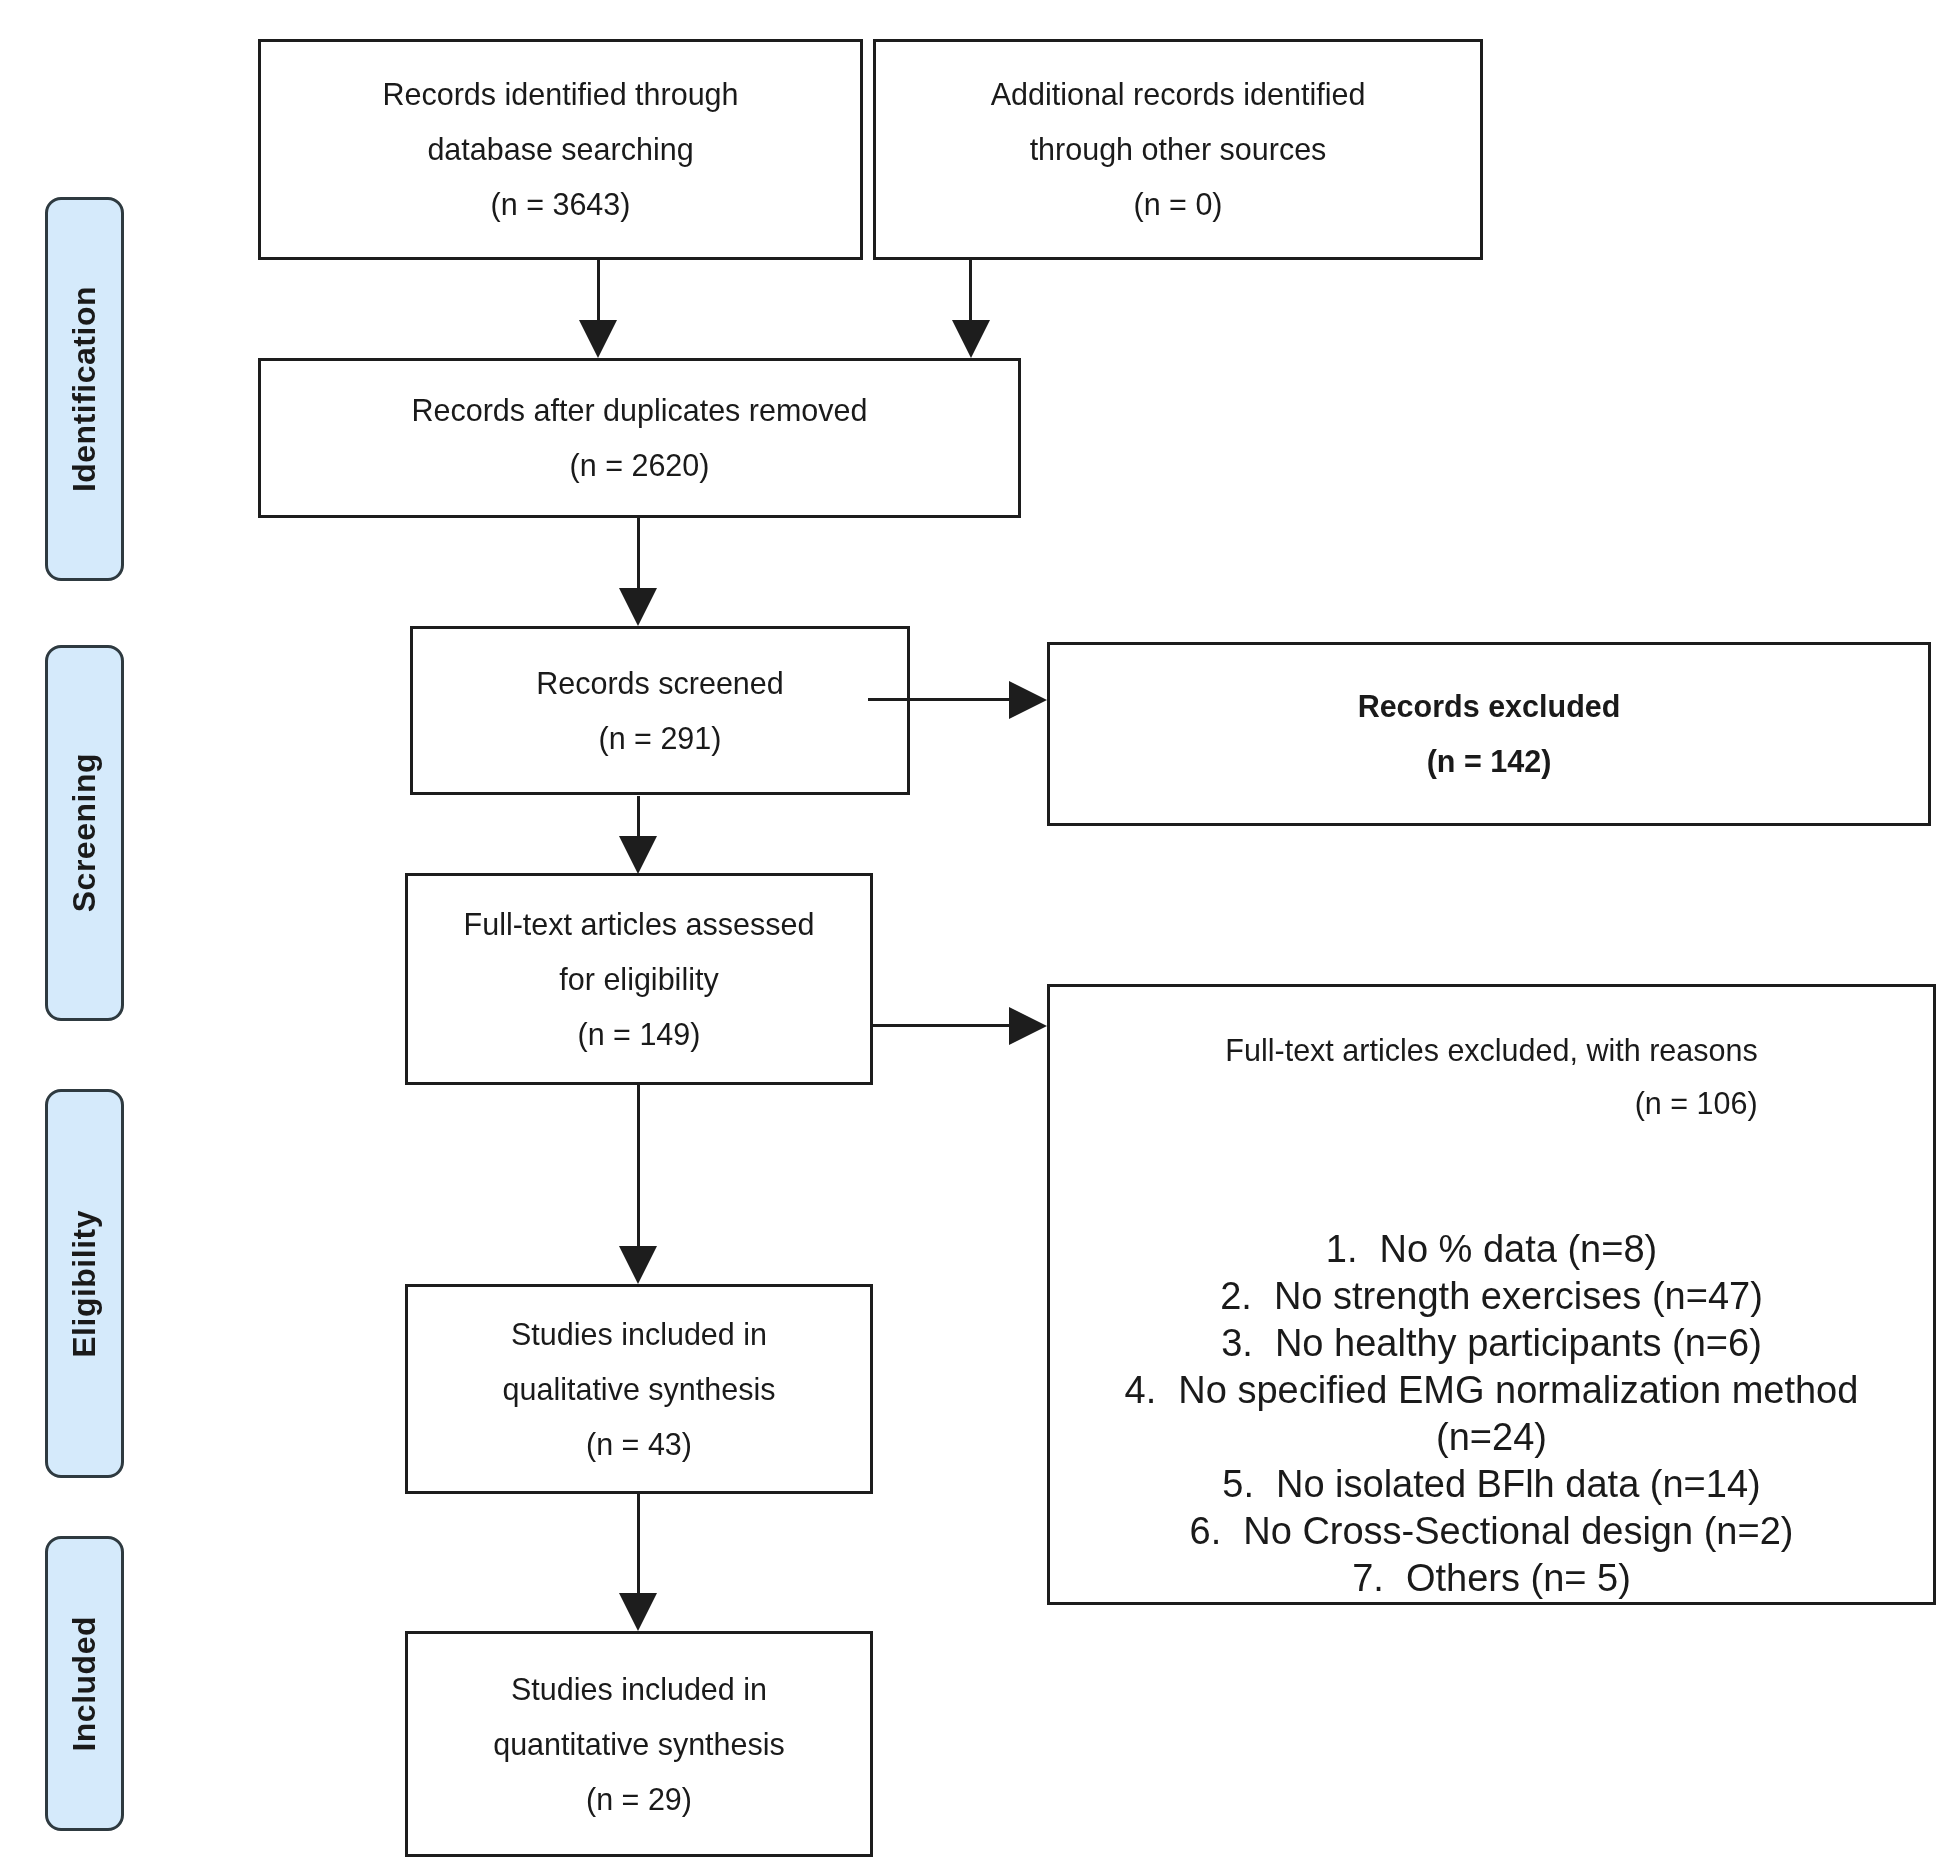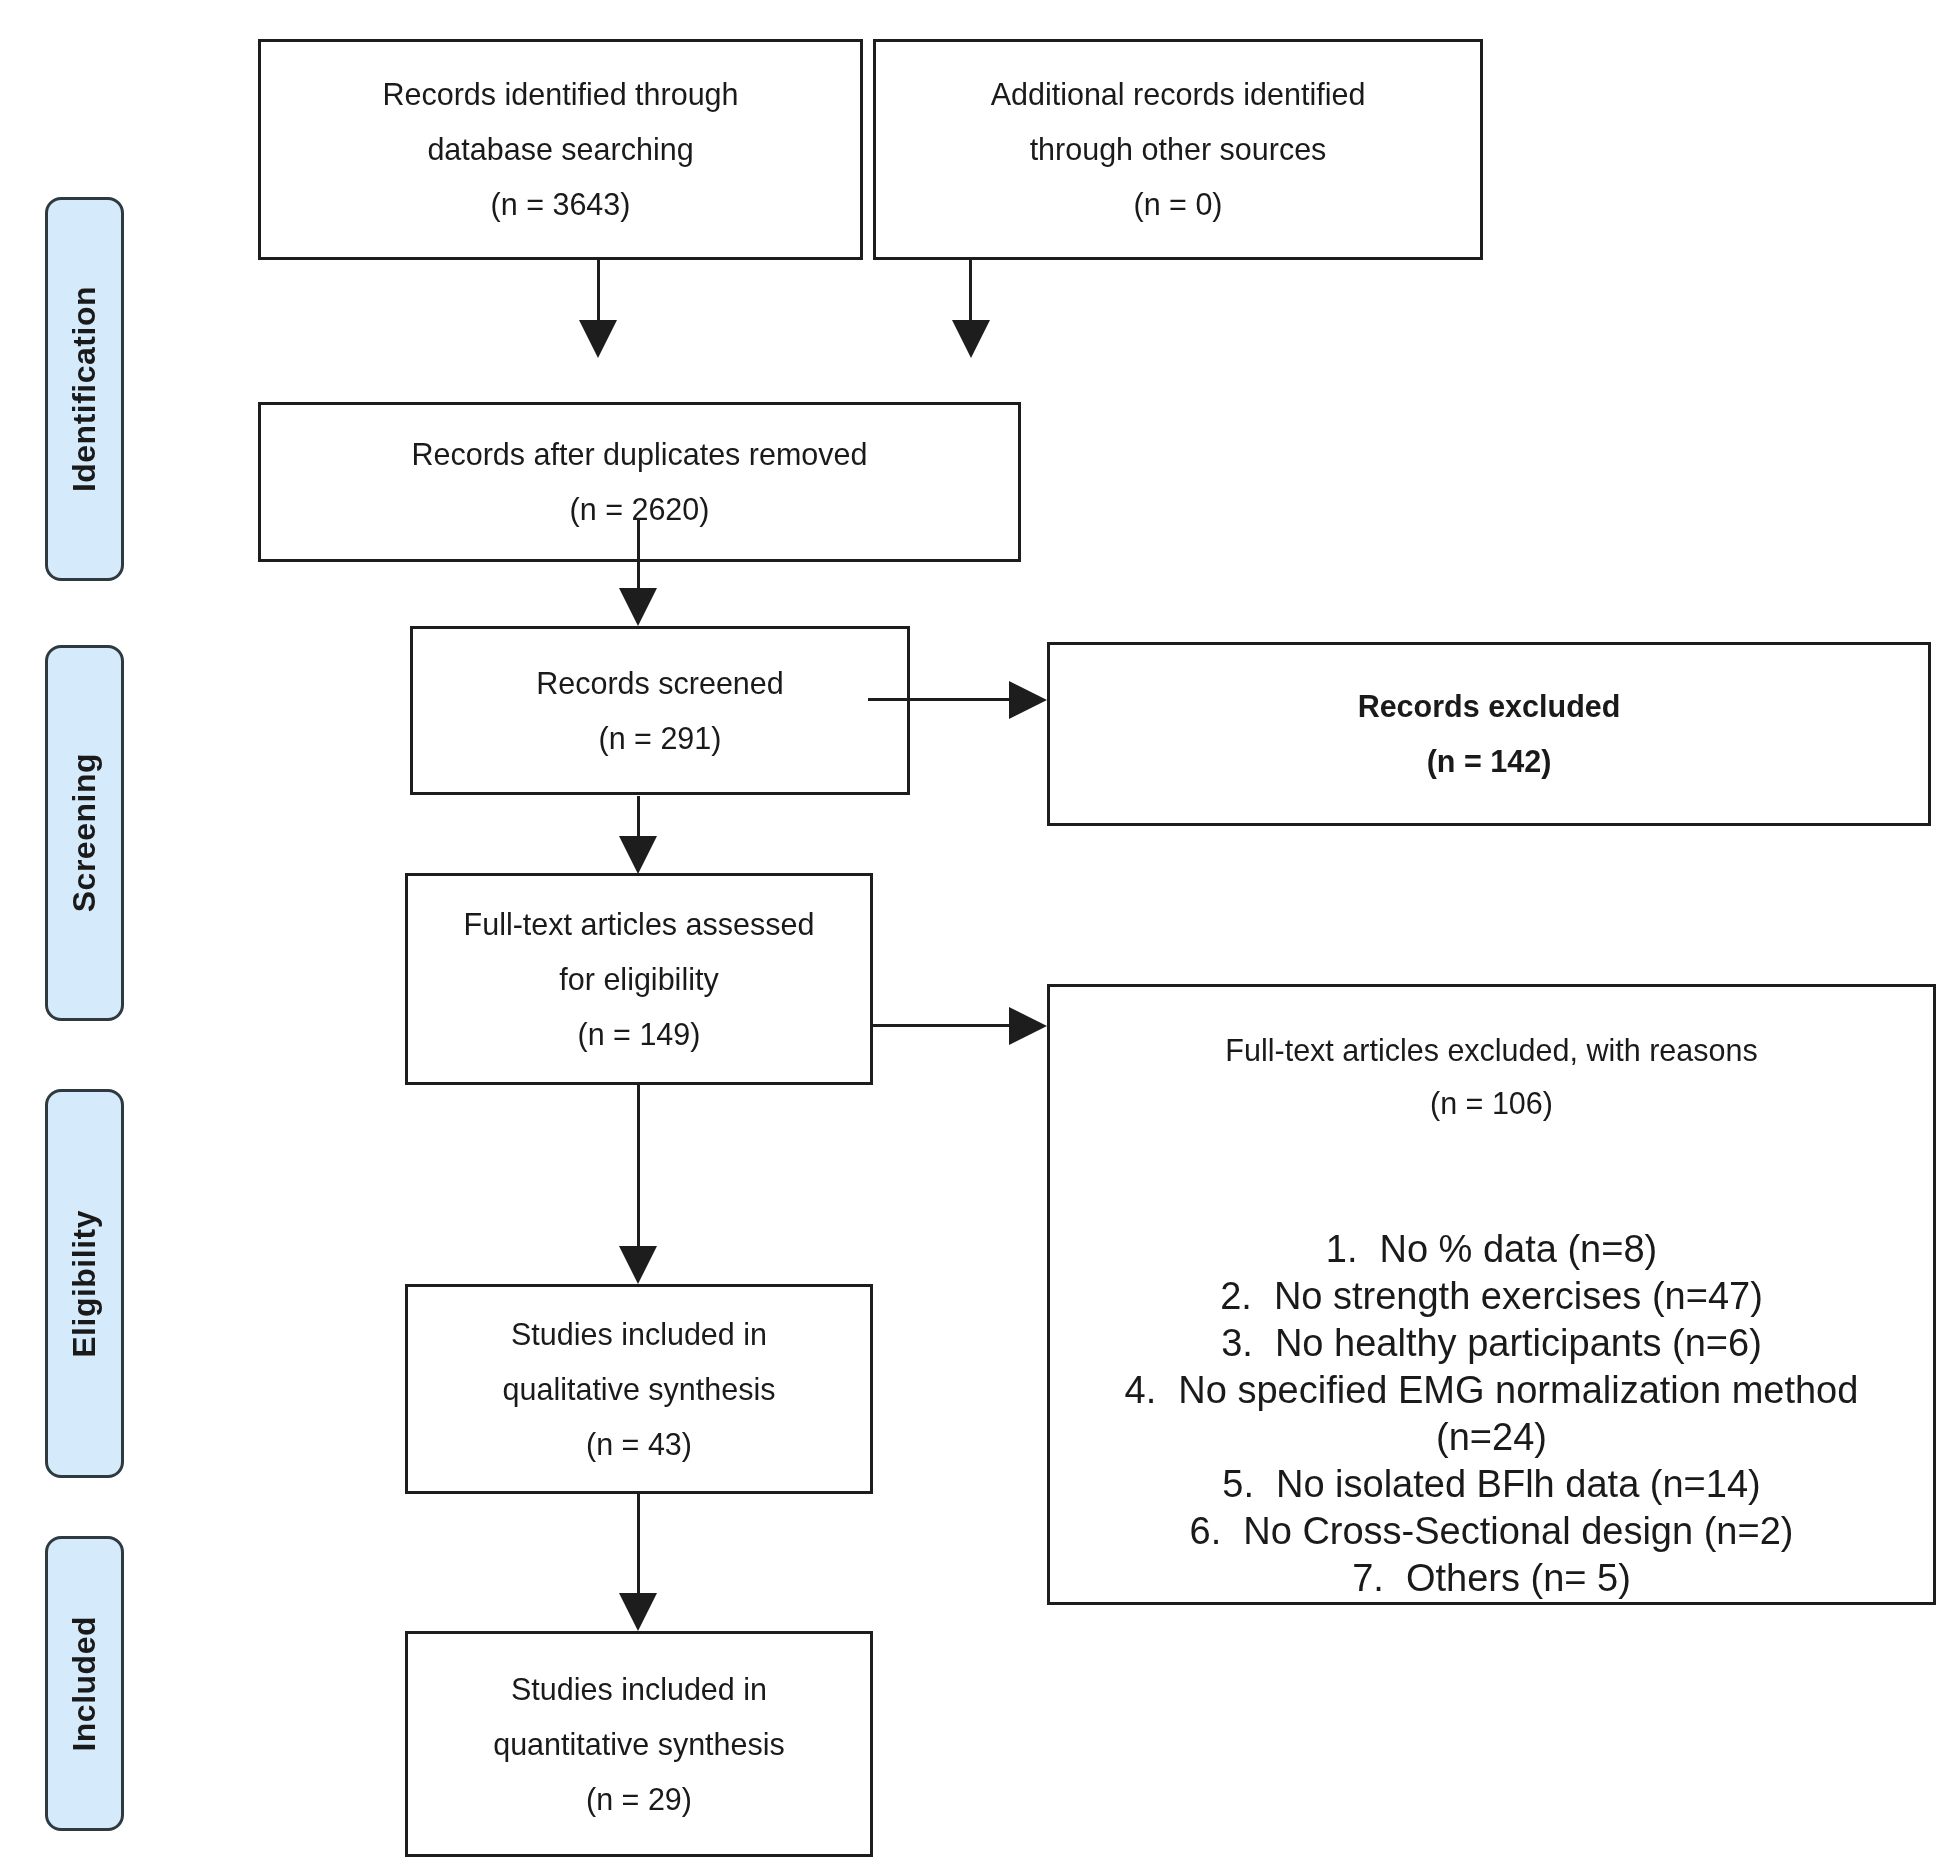--- a/index.html
+++ b/index.html
@@ -19,21 +19,21 @@
   }
   .stage span{
     writing-mode:vertical-rl; transform:rotate(180deg);
     font-weight:bold; font-size:32px; letter-spacing:0.5px; white-space:nowrap;
   }
   
   .box{
     position:absolute; box-sizing:border-box; background:var(--background);
     border:3.2px solid var(--box-border);
     display:flex; flex-direction:column; align-items:center; justify-content:center;
-    text-align:center; font-size:30.5px; line-height:55px;
+    text-align:right; font-size:30.5px; line-height:55px;
   }
   .box .ln{display:block;}
   .box-reasons{justify-content:flex-start; padding-top:37px;}
   .box-reasons .title .ln{line-height:53px;}
   .spacer{height:97px;}
   .reason-line{line-height:47px; font-size:38px; white-space:nowrap;}
   .reason-num{display:inline-block; margin-right:22px;}
   
   .vline{position:absolute; width:3.2px; background:var(--box-border);}
   .hline{position:absolute; height:3.2px; background:var(--box-border);}
@@ -66,21 +66,21 @@
     <span class="ln">Records identified through</span>
     <span class="ln">database searching</span>
     <span class="ln">(n = 3643)</span>
   </div>
   <div class="box" style="left:873px;top:39px;width:610px;height:221px;">
     <span class="ln">Additional records identified</span>
     <span class="ln">through other sources</span>
     <span class="ln">(n = 0)</span>
   </div>
 
-  <div class="box" style="left:258px;top:358px;width:763px;height:160px;margin-top:44px;">
+  <div class="box" style="left:258px;top:358px;width:763px;height:160px;">
     <span class="ln">Records after duplicates removed</span>
     <span class="ln">(n = 2620)</span>
   </div>
 
   <div class="box" style="left:410px;top:626px;width:500px;height:169px;">
     <span class="ln">Records screened</span>
     <span class="ln">(n = 291)</span>
   </div>
   <div class="box" style="left:1047px;top:642px;width:884px;height:184px;font-weight:bold;">
     <span class="ln">Records excluded</span>

